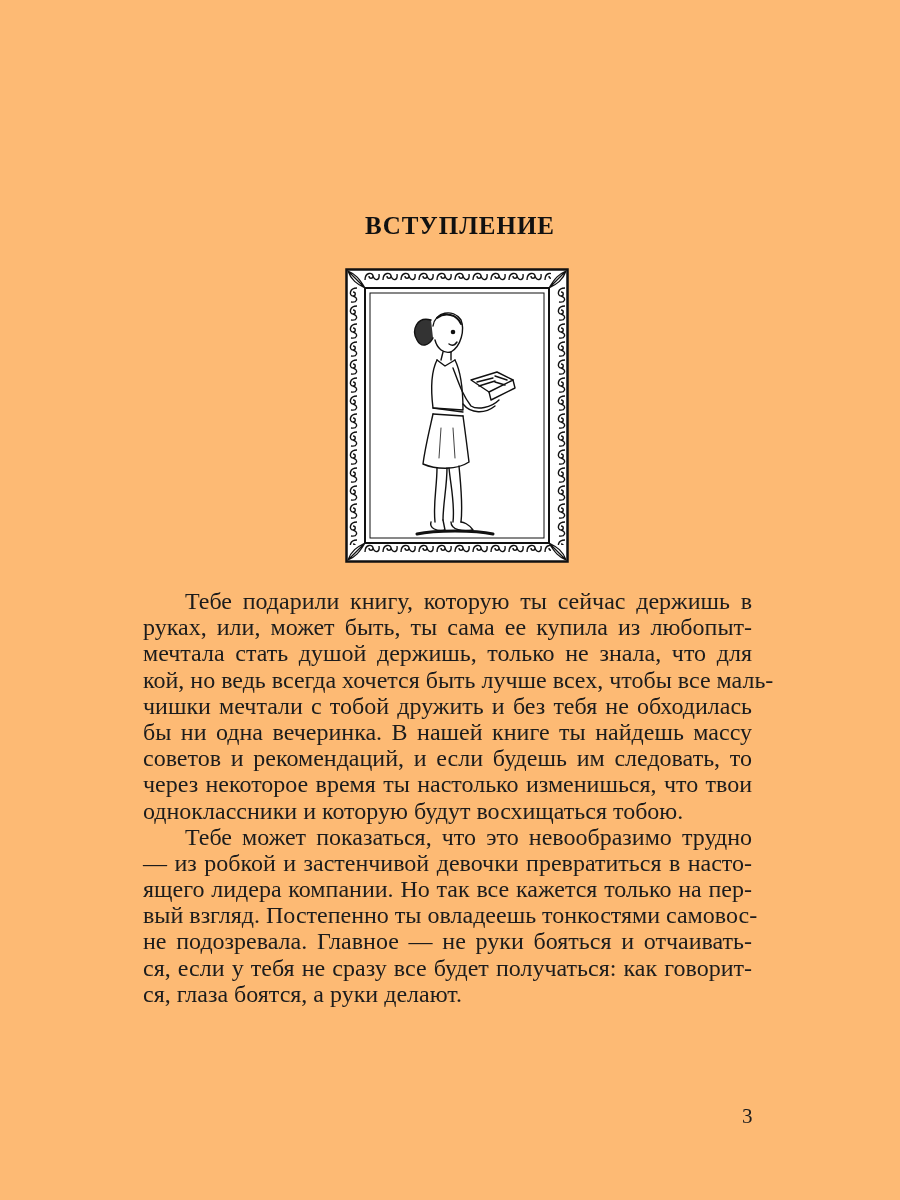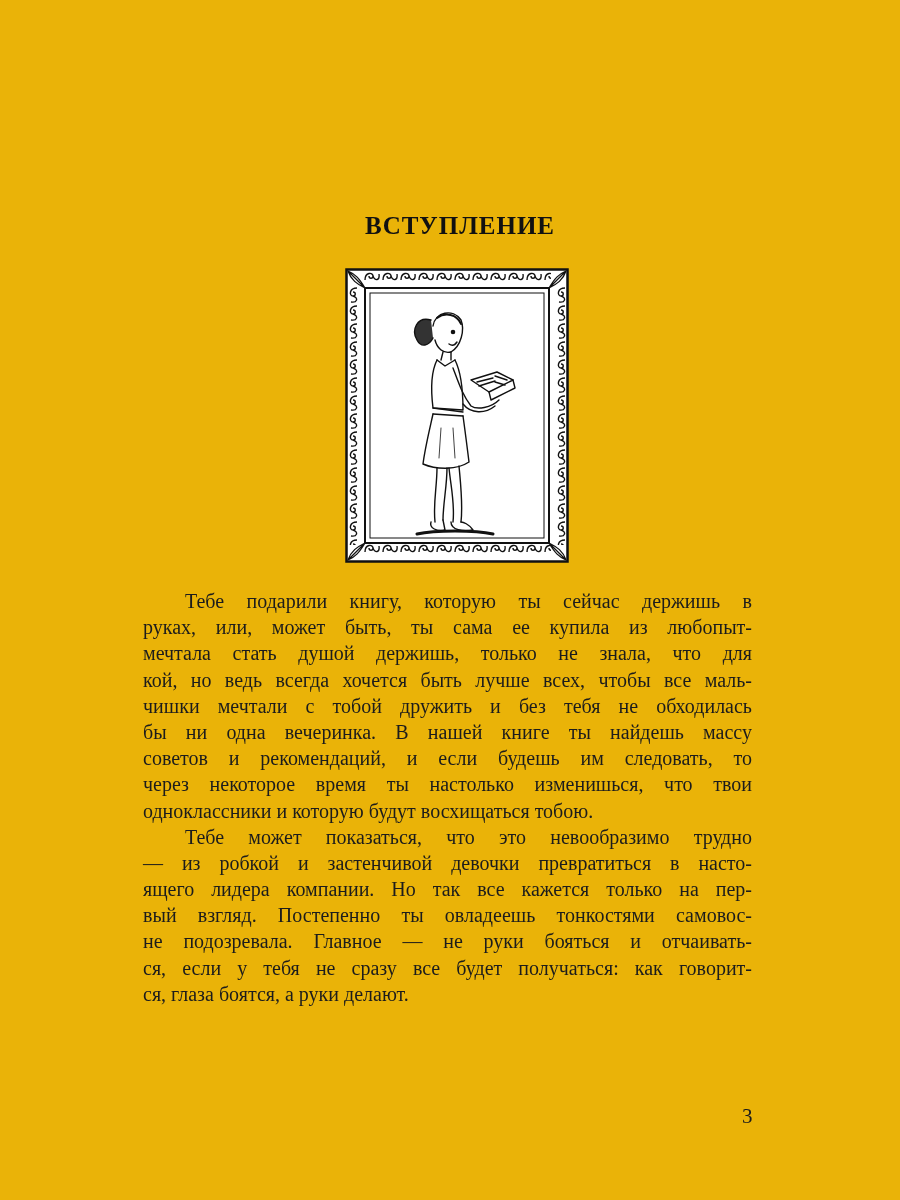--- a/index.html
+++ b/index.html
@@ -1,25 +1,25 @@
 <!DOCTYPE html>
 <html><head>
 <meta charset="utf-8">
 <style>
   html, body { margin: 0; padding: 0; background: #ffffff; }
   body { width: 900px; height: 1200px; position: relative; overflow: hidden;
          font-family: "DejaVu Serif", "Liberation Serif", serif; color: #1a1a1a; }
-  .page { position: absolute; left: 0; top: 0; width: 900px; height: 1200px; background: #eab308; }
+  .page { position: absolute; left: 0; top: 0; width: 900px; height: 1200px; background: #fdba74; }
   .title { position: absolute; top: 212px; left: 0; width: 920px; text-align: center;
            font-family: "Liberation Serif", serif; font-weight: bold; font-size: 25px;
            letter-spacing: 1px; color: #111; }
   .frame { position: absolute; left: 345px; top: 268px; width: 224px; height: 295px; }
   .frame svg { width: 100%; height: 100%; display: block; }
   .body-text { position: absolute; left: 143px; top: 588px; width: 609px;
-               font-family: "Liberation Serif", serif; font-size: 20px; line-height: 26.2px;
+               font-family: "Liberation Serif", serif; font-size: 24px; line-height: 26.2px;
                color: #1c1c1c; }
   .line { display: block; white-space: nowrap; text-align: justify; text-align-last: justify; height: 26.2px; }
   .line.last { text-align-last: left; }
   .line.indent { padding-left: 42px; }
   .page-number { position: absolute; left: 742px; top: 1104px; font-family: "Liberation Serif", serif;
                  font-size: 21px; color: #1c1c1c; }
 </style>
 </head>
 <body>
 

